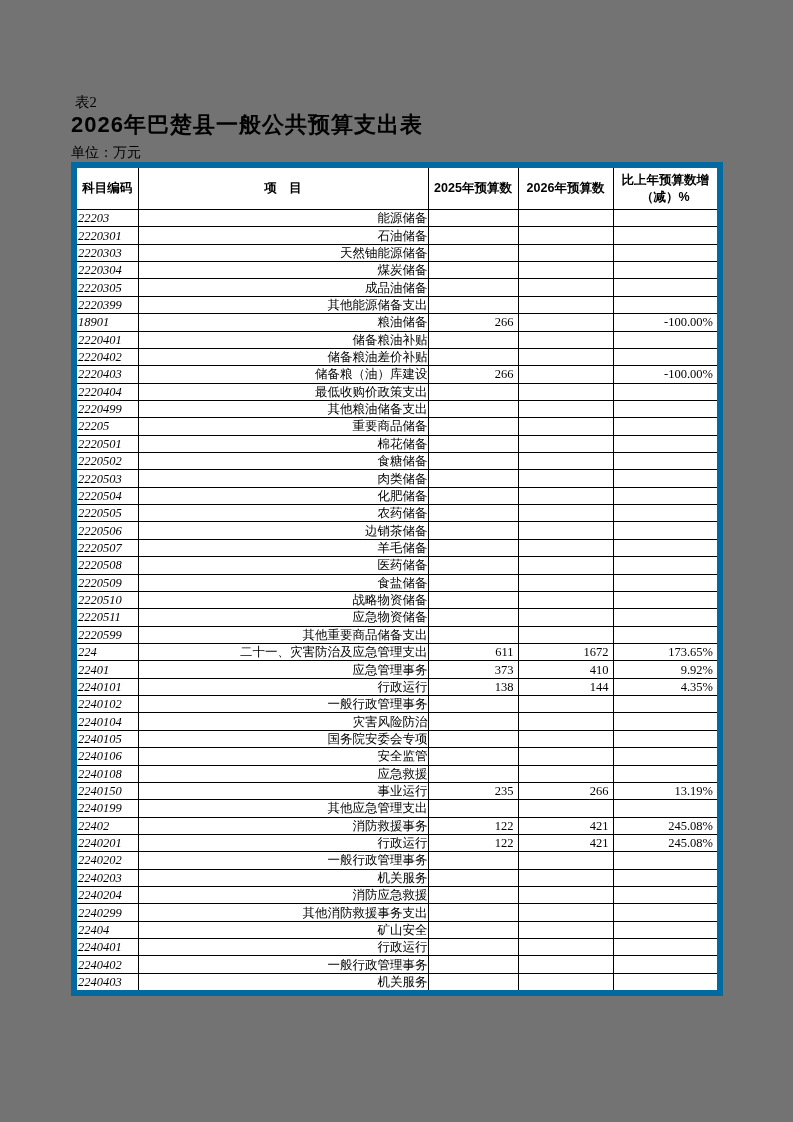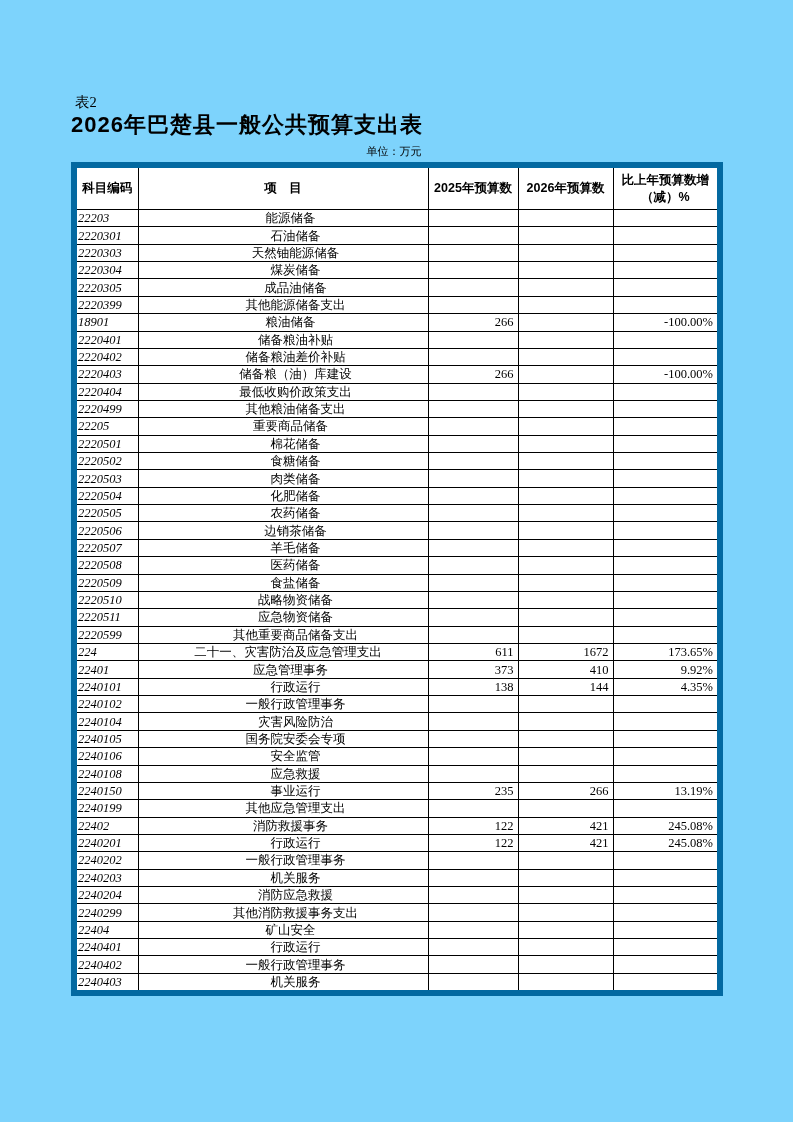--- a/index.html
+++ b/index.html
@@ -4,21 +4,21 @@
 <style>
   html, body {
     margin: 0;
     padding: 0;
     background: #ffffff;
   }
   .page {
     position: relative;
     width: 793px;
     height: 1122px;
-    background: #7dd3fc;
+    background: #737373;
     color: #000000;
     font-family: "Liberation Serif", "DejaVu Serif", serif;
     overflow: hidden;
   }
   .table-label {
     position: absolute;
     left: 75px;
     top: 93px;
     font-size: 14.5px;
     font-family: "Liberation Serif", "DejaVu Serif", serif;
@@ -34,22 +34,22 @@
     font-weight: bold;
     letter-spacing: 1px;
     font-family: "Liberation Sans", "DejaVu Sans", sans-serif;
     white-space: nowrap;
   }
   .unit-note {
     position: absolute;
     left: 71px;
     top: 144px;
     width: 646px;
-    text-align: center;
-    font-size: 11px;
+    text-align: left;
+    font-size: 14px;
     font-family: Liberation Serif, serif;
   }
   table.budget {
     position: absolute;
     left: 71px;
     top: 162px;
     width: 646px;
     border-collapse: collapse;
     table-layout: fixed;
     border: 6px solid #0369a1;
@@ -84,21 +84,21 @@
     vertical-align: middle;
     white-space: nowrap;
     overflow: hidden;
     font-family: "Liberation Serif", "DejaVu Serif", serif;
   }
   table.budget td.code {
     text-align: left;
     padding-left: 1px;
     font-style: italic;
   }
-  table.budget td.item { text-align: center; }
+  table.budget td.item { text-align: right; }
   table.budget td.item.ind-0 { padding-left: 10px; }
   table.budget td.item.ind-1 { padding-left: 15px; }
   table.budget td.item.ind-2 { padding-left: 25px; }
   table.budget td.num {
     text-align: right;
     padding-right: 4px;
   }
 </style>
 </head>
 <body>

